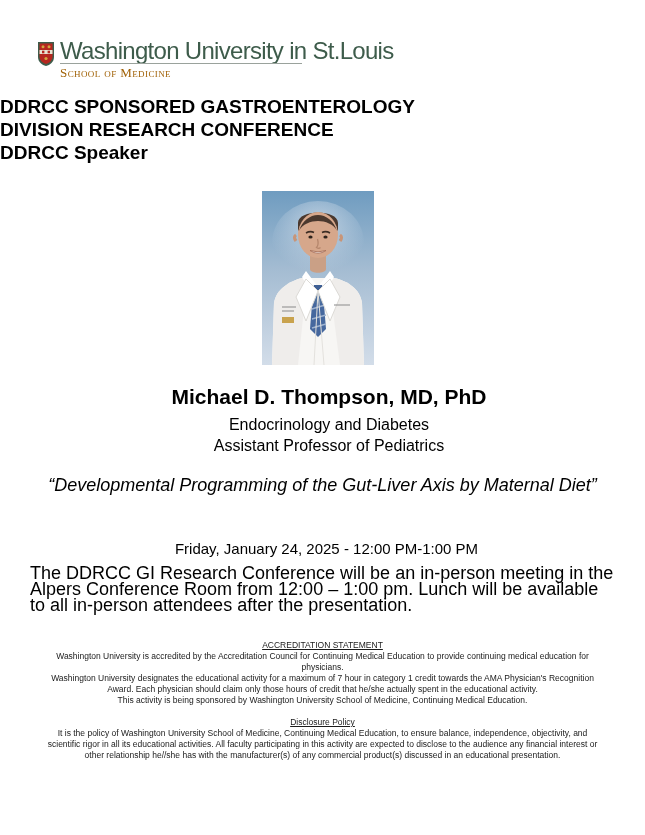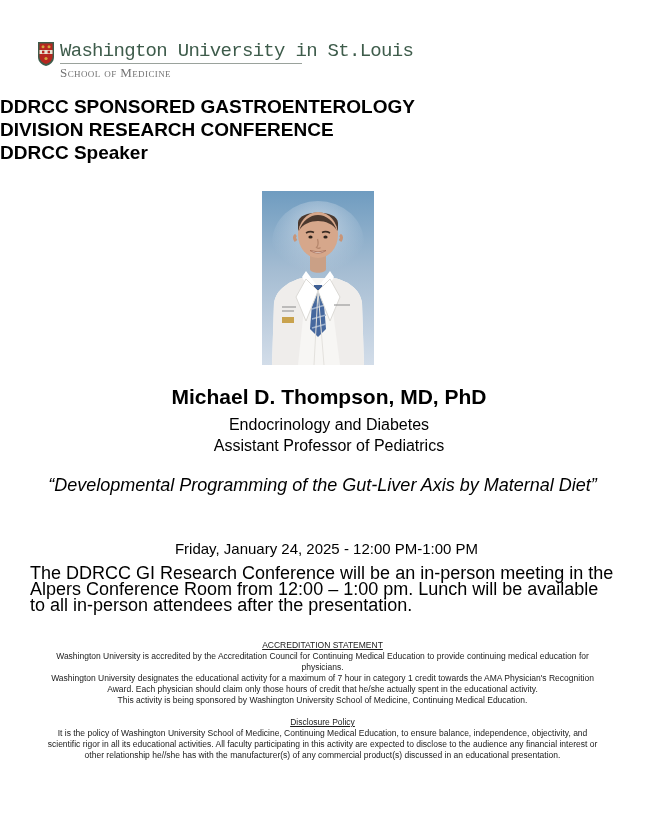--- a/index.html
+++ b/index.html
@@ -9,30 +9,30 @@
     background:#ffffff;
     font-family:"Liberation Sans", sans-serif;
     color:#000;
     overflow:hidden;
   }
   
   .logo{position:absolute;left:37px;top:40px;display:flex;align-items:flex-start;}
   .shield{width:18px;height:26px;margin-right:5px;margin-top:1px;}
   .logo-text{display:flex;flex-direction:column;}
   .uni-name{
-    font-family:Liberation Mono, monospace;
-    font-size:19px;letter-spacing:-0.7px;
+    font-family:Liberation Sans, sans-serif;
+    font-size:24px;letter-spacing:-0.7px;
     color:#3e5c4b;line-height:22px;white-space:nowrap;
   }
   .logo-rule{width:242px;height:1px;background:#9aa29c;margin:1px 0 2px 0;}
   .school-name{
     font-family:"Liberation Serif", serif;
     font-variant:small-caps;
     font-size:13px;letter-spacing:0.4px;
-    color:#737373;line-height:14px;
+    color:#a16207;line-height:14px;
   }
   
   .headline{
     position:absolute;top:95px;left:0;right:0;
     text-align:left;font-weight:bold;font-size:19px;line-height:23px;
   }
   
   .photo{position:absolute;left:262px;top:191px;width:112px;height:174px;}
   
   .speaker{position:absolute;top:384px;left:13px;right:0;text-align:center;}

